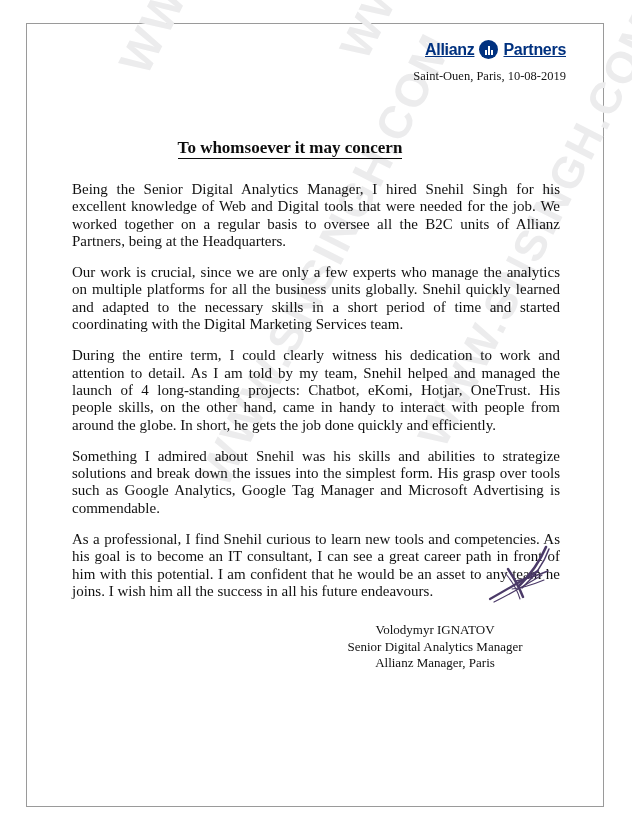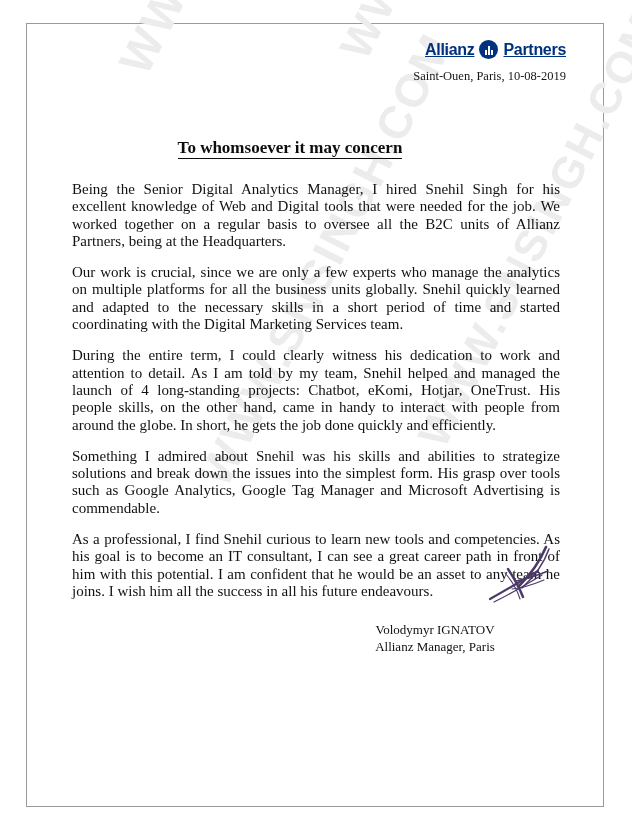--- a/index.html
+++ b/index.html
@@ -210,17 +210,18 @@
         <path d="M8 57 C22 50, 38 41, 56 30" stroke-width="1.2"></path>
         <path d="M22 24 C28 33, 33 42, 37 52" stroke-width="2.4"></path>
         <path d="M19 28 C26 36, 31 44, 34 54" stroke-width="1.1"></path>
         <path d="M30 36 C40 34, 50 31, 62 26" stroke-width="1.6"></path>
         <path d="M26 44 C36 43, 46 40, 58 35" stroke-width="1.1"></path>
       </g>
     </svg>
 
     <div id="sign-block">
       <div>Volodymyr IGNATOV</div>
+      <div>Senior Digital Analytics Manager</div>
       <div>Allianz Manager, Paris</div>
     </div>
 
   </div>
 </div>
 
 </body></html>

